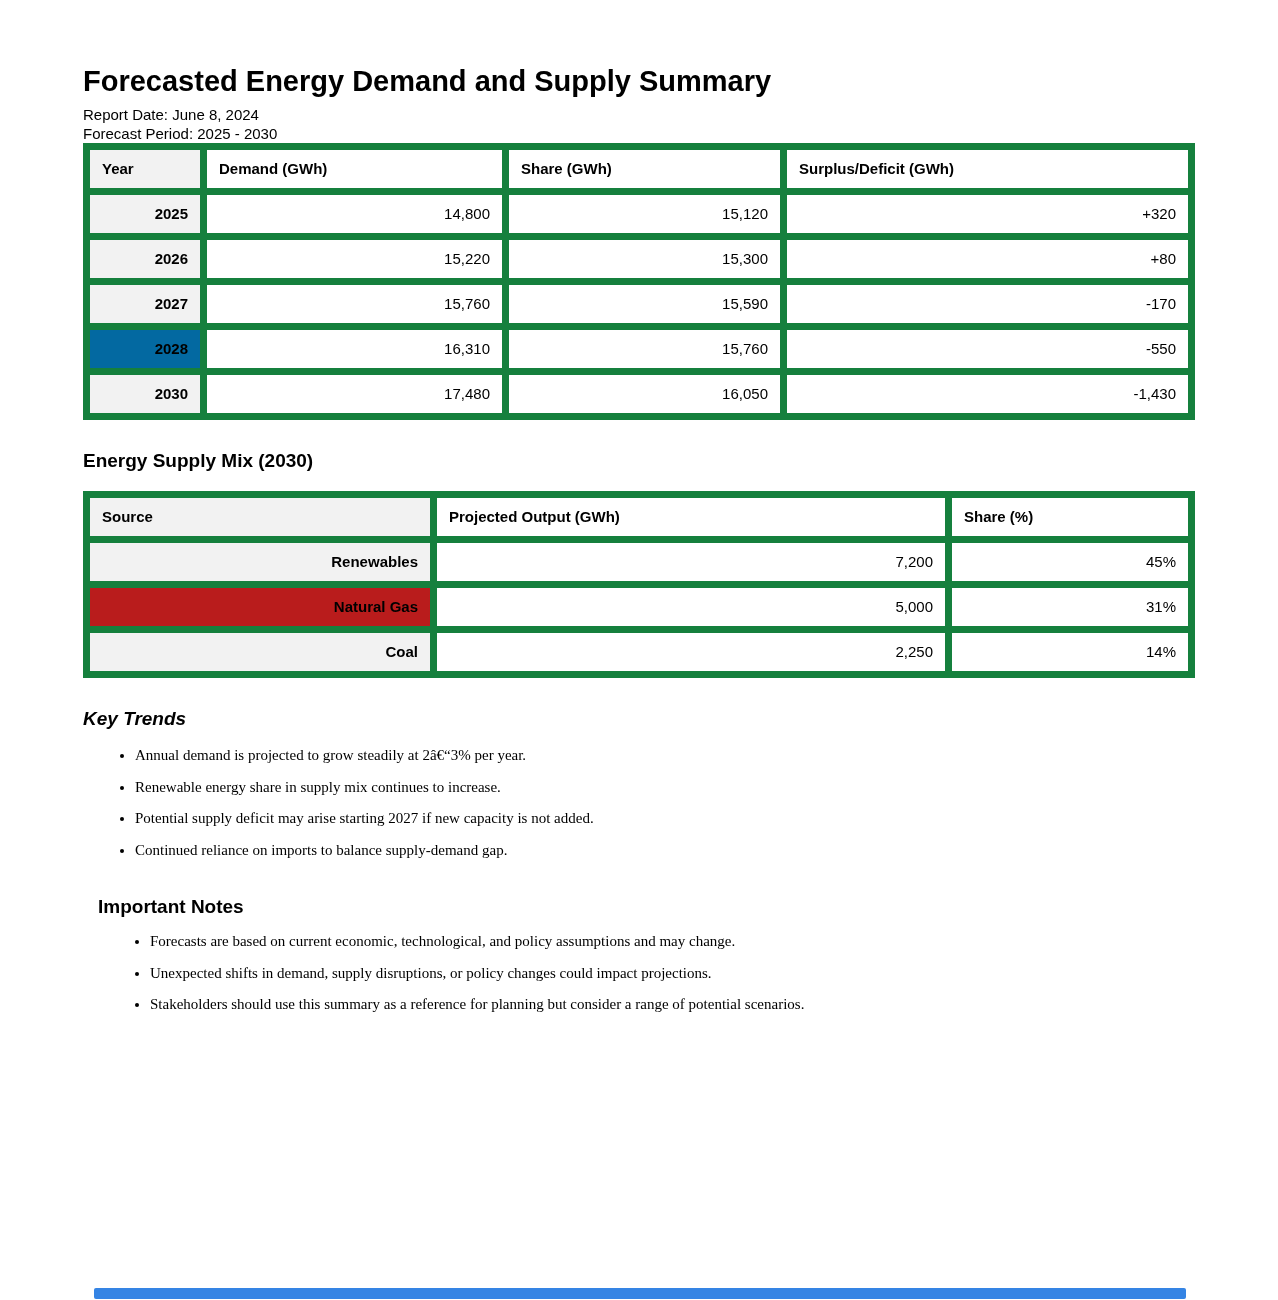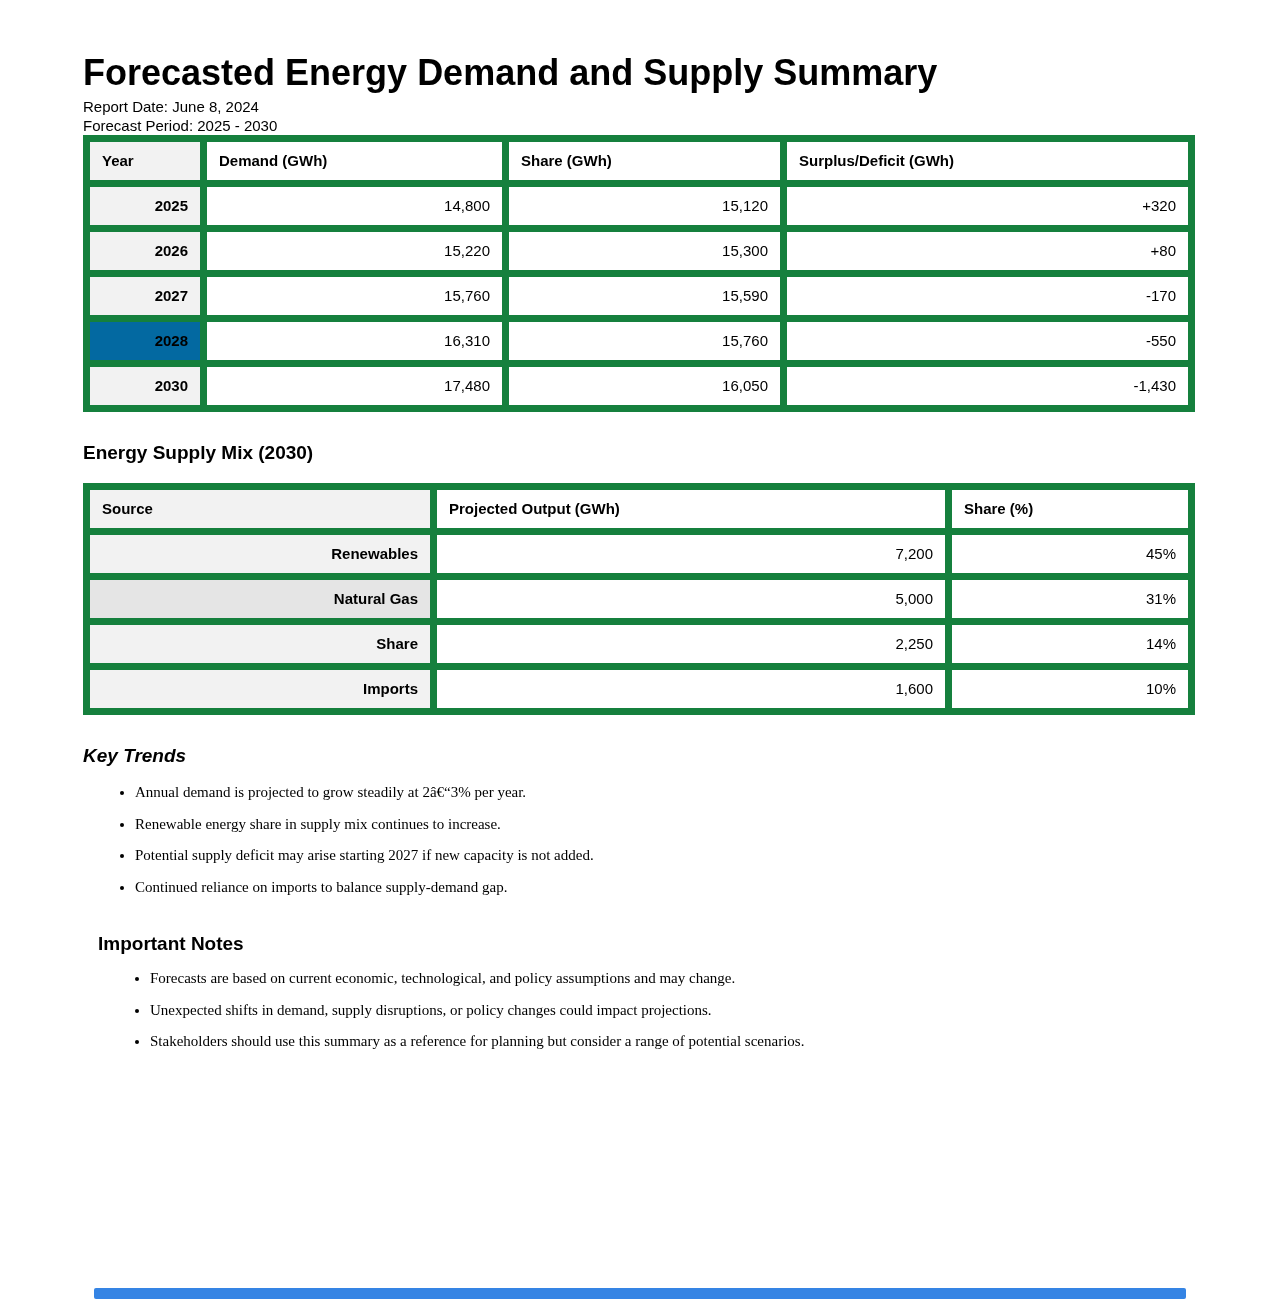--- a/index.html
+++ b/index.html
@@ -13,24 +13,24 @@
   body {
     width: 1278px;
     height: 1300px;
     position: relative;
     overflow: hidden;
   }
   .page {
     padding: 56px 83px 0 83px;
   }
   h1.title {
-    font-size: 36px;
+    font-size: 29px;
     line-height: 34px;
     font-weight: bold;
-    margin: 0 0 8px 0;
+    margin: 8px 0 8px 0;
   }
   .meta {
     font-size: 15px;
     line-height: 18.5px;
   }
   .meta b { font-weight: normal; }
   h2.section {
     font-size: 19px;
     line-height: 22px;
     font-weight: bold;
@@ -164,33 +164,28 @@
         <th>Share (%)</th>
       </tr>
     </thead>
     <tbody>
       <tr>
         <th class="rowhead" style="background: rgb(242, 242, 242);">Renewables</th>
         <td>7,200</td>
         <td>45%</td>
       </tr>
       <tr>
-        <th class="rowhead" style="background: #e5e5e5;">Natural Gas</th>
+        <th class="rowhead" style="background: #b91c1c;">Natural Gas</th>
         <td>5,000</td>
         <td>31%</td>
       </tr>
       <tr>
-        <th class="rowhead" style="background: rgb(242, 242, 242);">Share</th>
+        <th class="rowhead" style="background: rgb(242, 242, 242);">Coal</th>
         <td>2,250</td>
         <td>14%</td>
-      </tr>
-      <tr>
-        <th class="rowhead" style="background: rgb(242, 242, 242);">Imports</th>
-        <td>1,600</td>
-        <td>10%</td>
       </tr>
     </tbody>
   </table>
 
   <h2 class="section section-trends">Key Trends</h2>
   <ul class="bullets">
     <li>Annual demand is projected to grow steadily at 2â€“3% per year.</li>
     <li>Renewable energy share in supply mix continues to increase.</li>
     <li>Potential supply deficit may arise starting 2027 if new capacity is not added.</li>
     <li>Continued reliance on imports to balance supply-demand gap.</li>

